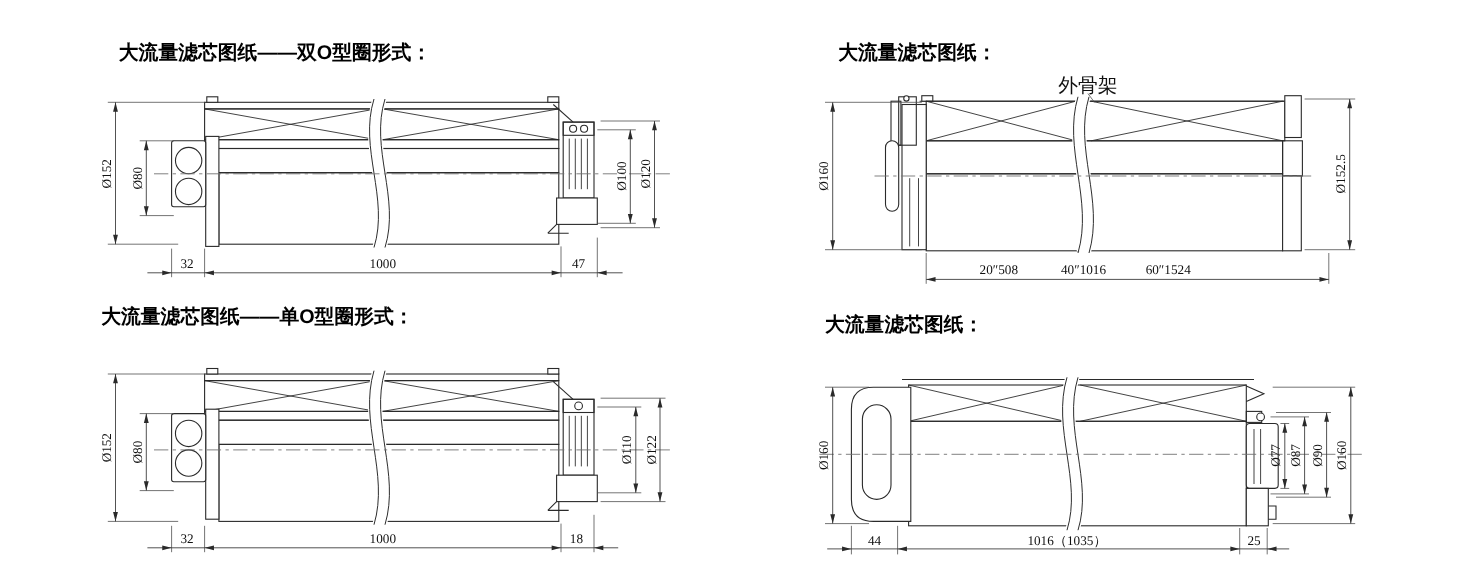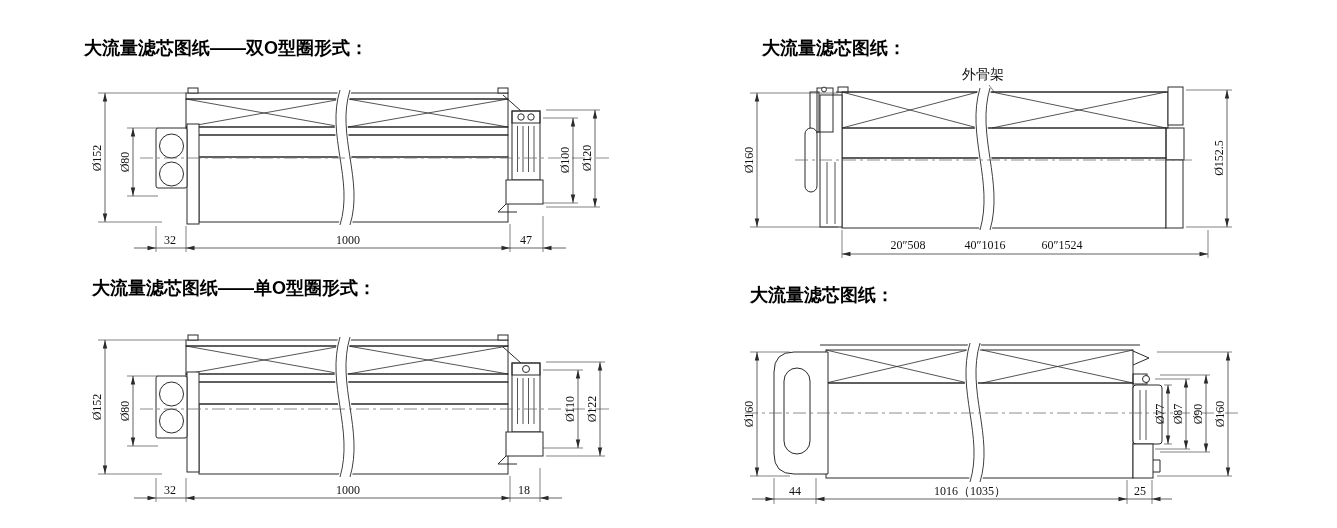--- a/index.html
+++ b/index.html
@@ -1,35 +1,35 @@
 <!DOCTYPE html>
 <html><head>
 <meta charset="utf-8">
 <style>
   html,body{margin:0;padding:0;background:#fff;}
   body{width:1337px;height:528px;position:relative;overflow:hidden;
        font-family:"Liberation Sans",sans-serif;}
   .title{position:absolute;font-weight:bold;font-size:18px;color:#000;white-space:nowrap;}
-  .callout{position:absolute;font-family:Liberation Serif, serif;font-size:14px;color:#111;white-space:nowrap;}
+  .callout{position:absolute;font-family:Liberation Serif, serif;font-size:18px;color:#111;white-space:nowrap;}
   svg.sheet{position:absolute;left:0;top:0;}
   .s{stroke:#2a2a2a;stroke-width:1;fill:none}
   .sf{stroke:#2a2a2a;stroke-width:1;fill:#fff}
   .t8{stroke-width:.8}
   .thin{stroke:#4a4a4a;stroke-width:.7;fill:none}
   .dim{stroke:#3a3a3a;stroke-width:.8;fill:none}
   .cl{stroke:#6f6f6f;stroke-width:.8;fill:none;stroke-dasharray:13 4 3 4}
   .brk{stroke:#2a2a2a;stroke-width:.9;fill:none}
   .msk{stroke:#fff;stroke-width:13;fill:none}
   .af{fill:#2a2a2a;stroke:none}
   .dt{font-family:"Liberation Serif",serif;font-size:12px;fill:#111}
 </style>
 </head>
 <body>
 
-<div class="title" style="left:84px;top:36px">大流量滤芯图纸——双O型圈形式：</div>
+<div class="title" style="left:108px;top:36px">大流量滤芯图纸——双O型圈形式：</div>
 <div class="title" style="left:762px;top:36px">大流量滤芯图纸：</div>
 <div class="title" style="left:92px;top:276px">大流量滤芯图纸——单O型圈形式：</div>
 <div class="title" style="left:750px;top:283px">大流量滤芯图纸：</div>
 <div class="callout" style="left:962px;top:66px">外骨架</div>
 
 <svg class="sheet" width="1337" height="528" viewBox="0 0 1337 528">
   <defs>
     <pattern id="mesh" width="15" height="15" patternUnits="userSpaceOnUse">
       <path d="M0,15 L15,0 M0,0 L15,15" stroke="#3d3d3d" stroke-width="0.9" fill="none"></path>
     </pattern>

